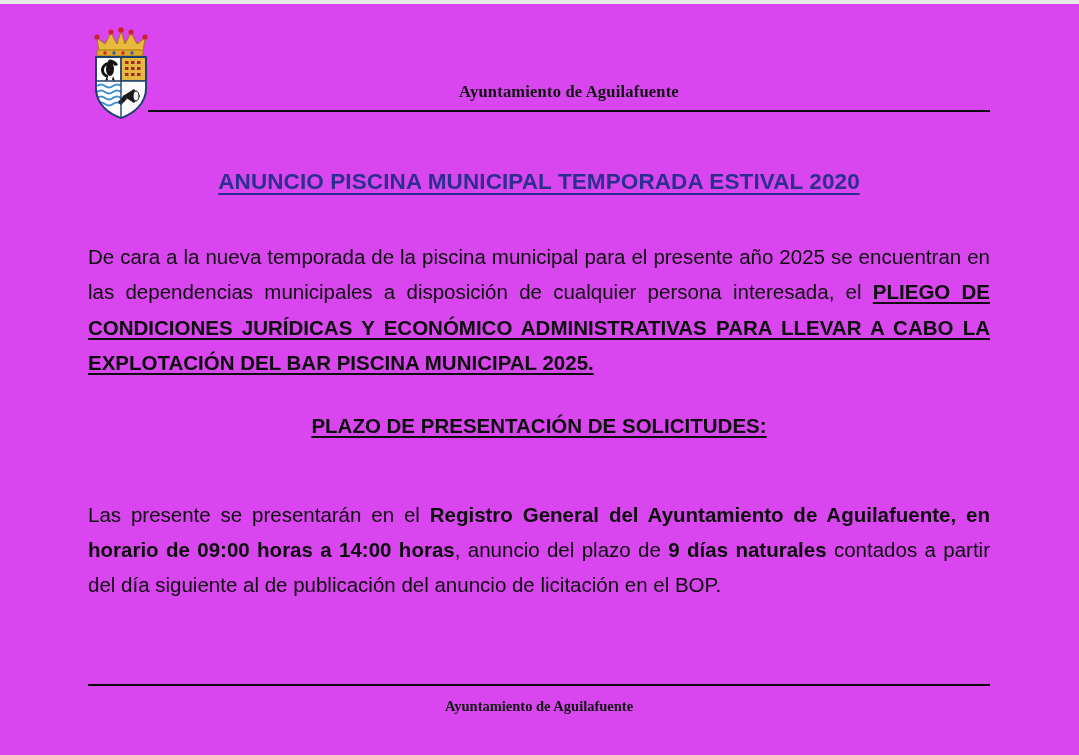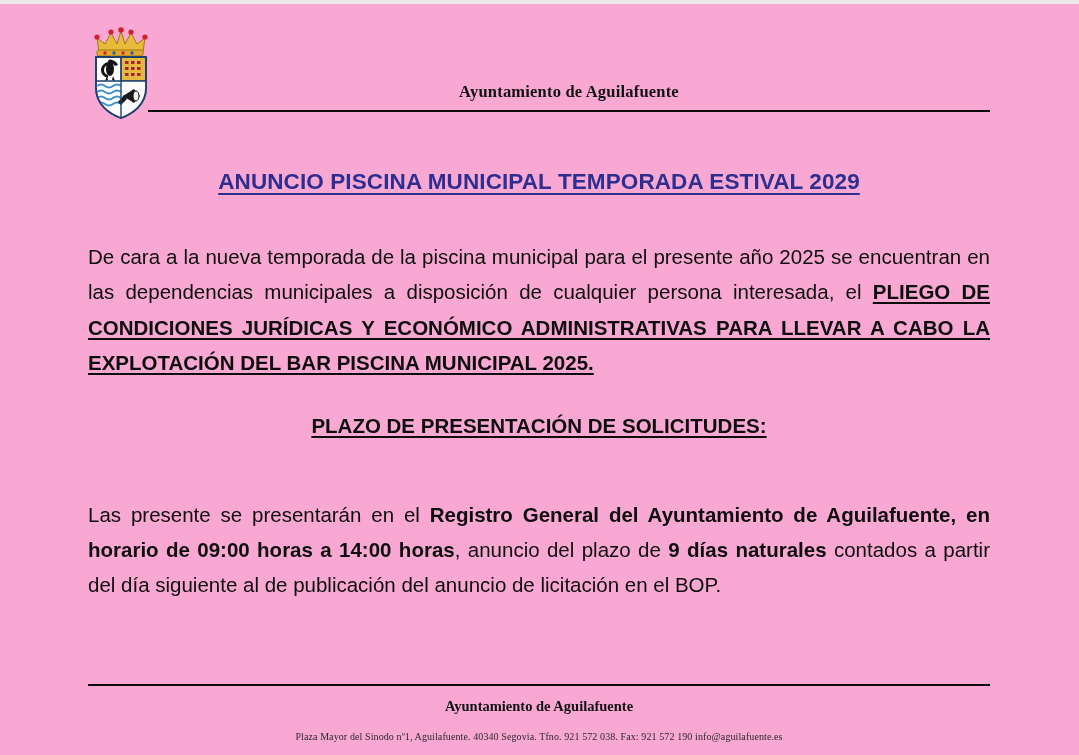--- a/index.html
+++ b/index.html
@@ -10,21 +10,21 @@
   body {
     width: 1079px;
     height: 755px;
     position: relative;
     font-family: "Liberation Sans", sans-serif;
     overflow: hidden;
   }
   .page {
     position: absolute;
     inset: 0;
-    background: #f9a8d4;
+    background: #d946ef;
   }
   .top-band {
     position: absolute;
     top: 0; left: 0;
     width: 1079px;
     height: 4px;
     background: #e9e9e9;
   }
 
   
@@ -209,30 +209,29 @@
       </svg>
     </div>
 
     <div class="header-title">Ayuntamiento de Aguilafuente</div>
 
     <div class="header-rule"></div>
   </div>
 
   <div class="content">
 
-    <h1 class="doc-title">ANUNCIO PISCINA MUNICIPAL TEMPORADA ESTIVAL 2029</h1>
+    <h1 class="doc-title">ANUNCIO PISCINA MUNICIPAL TEMPORADA ESTIVAL 2020</h1>
 
     <p class="para"><span>De cara a la nueva temporada de la piscina municipal para el presente año 2025 se encuentran en las dependencias municipales a disposición de cualquier persona interesada, el </span><span class="bu">PLIEGO DE CONDICIONES JURÍDICAS Y ECONÓMICO ADMINISTRATIVAS PARA LLEVAR A CABO LA EXPLOTACIÓN DEL BAR PISCINA MUNICIPAL 2025.</span></p>
 
     <div class="section-head-wrap">
       <span class="section-head">PLAZO DE PRESENTACIÓN DE SOLICITUDES:</span>
     </div>
 
     <p class="para"><span>Las presente se presentarán en el </span><span class="b">Registro General del Ayuntamiento de Aguilafuente, en horario de 09:00 horas a 14:00 horas</span><span>, anuncio del plazo de </span><span class="b">9 días naturales</span><span> contados a partir del día siguiente al de publicación del anuncio de licitación en el BOP.</span></p>
   </div>
 
   <div class="footer">
     <div class="footer-rule"></div>
     <div class="footer-title">Ayuntamiento de Aguilafuente</div>
-    <div class="footer-address">Plaza Mayor del Sinodo nº1, Aguilafuente. 40340 Segovia. Tfno. 921 572 038. Fax: 921 572 190 info@aguilafuente.es</div>
   </div>
 
 </div>
 
 </body></html>

